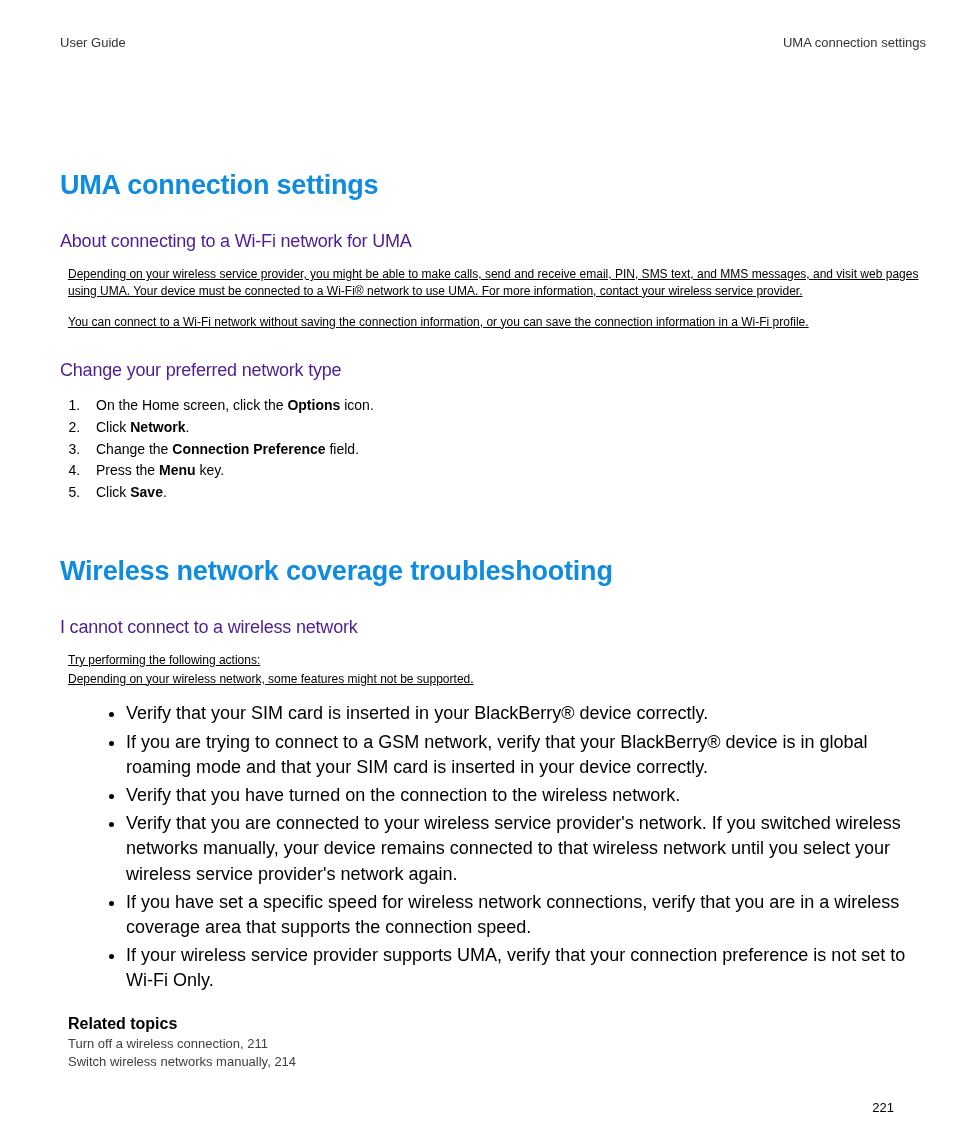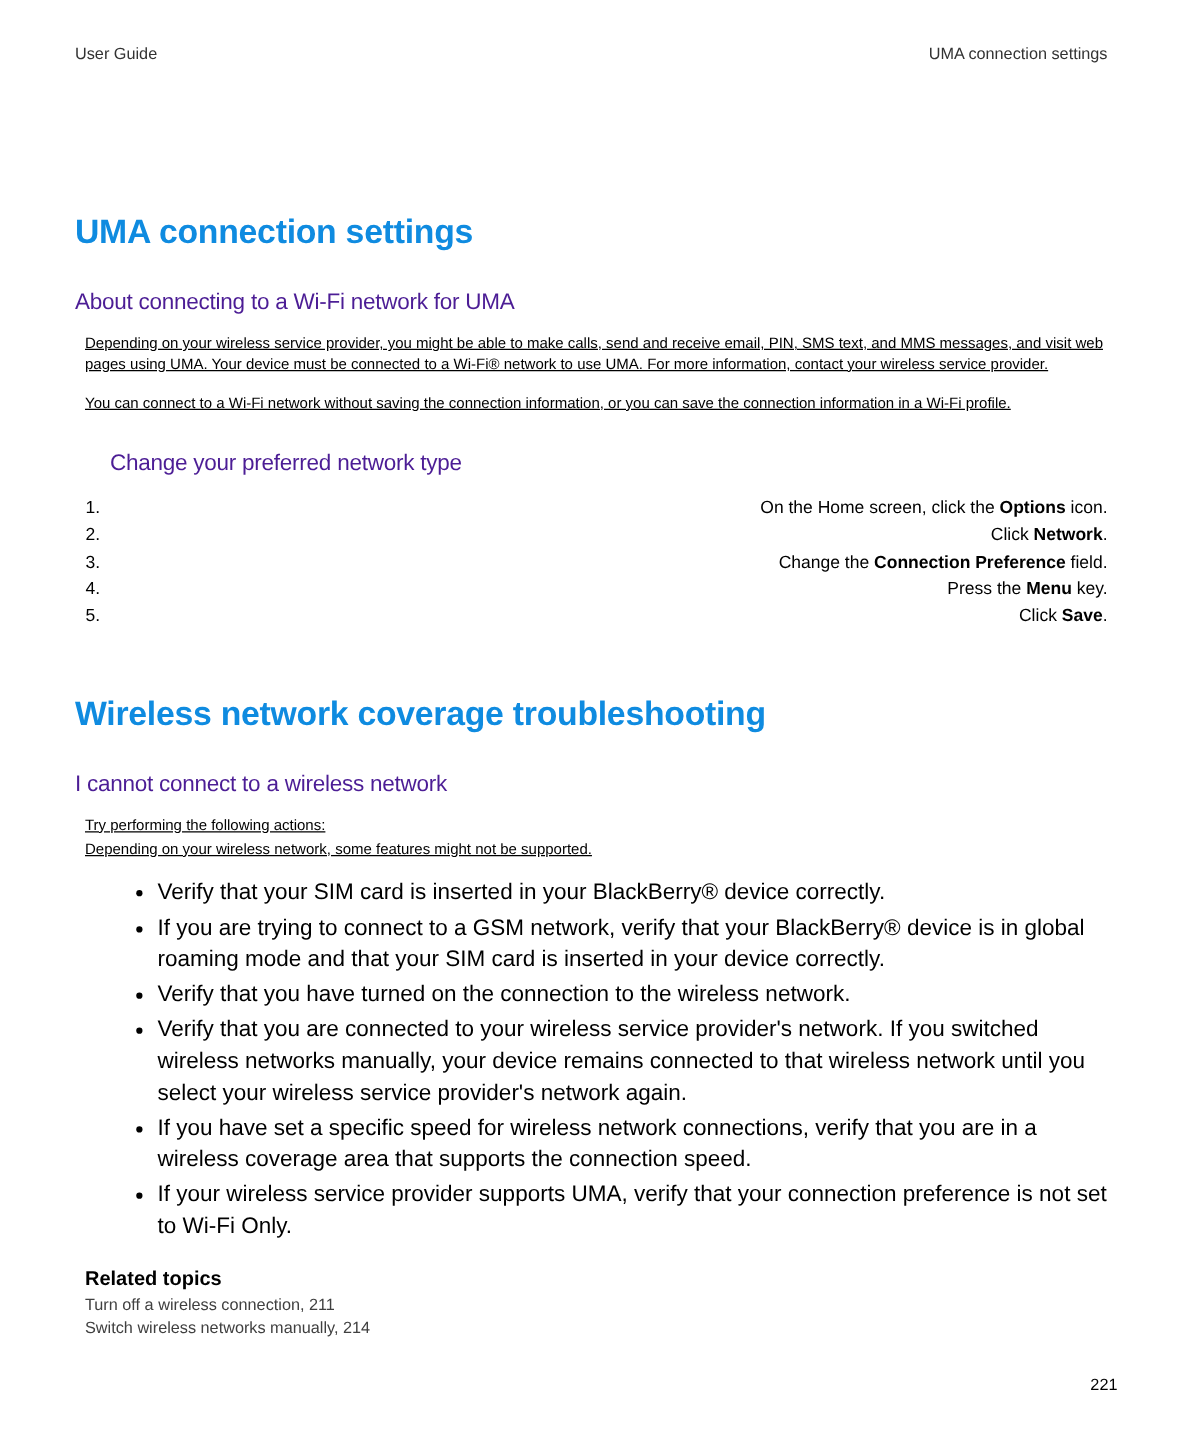--- a/index.html
+++ b/index.html
@@ -6,21 +6,21 @@
     margin: 0;
     padding: 0;
     background: #ffffff;
     font-family: "Segoe UI", "Helvetica Neue", Arial, sans-serif;
     color: #000000;
   }
   .page {
     width: 954px;
     height: 1145px;
     box-sizing: border-box;
-    padding: 35px 68px 30px 60px;
+    padding: 35px 28px 30px 60px;
     position: relative;
   }
   .header {
     display: flex;
     justify-content: space-between;
     font-size: 13px;
     color: #333;
     margin-bottom: 120px;
   }
   h1 {
@@ -32,38 +32,36 @@
   }
   h2 {
     color: #4c1d95;
     font-size: 18px;
     font-weight: 400;
     margin: 0 0 14px 0;
     letter-spacing: -0.2px;
   }
   .h2-gap {
     margin-top: 30px;
-    margin-left: 28px;
   }
   p.body {
     font-size: 12px;
     line-height: 1.4;
     margin: 0 0 14px 0;
     padding-left: 8px;
     text-decoration: underline;
   }
   ol.steps {
     font-size: 14px;
     line-height: 1.55;
     margin: 0 0 0 0;
     padding-left: 24px;
   }
   ol.steps li {
     padding-left: 12px;
-    text-align: right;
   }
   ul.bullets {
     font-size: 18px;
     line-height: 1.4;
     margin: 4px 0 0 0;
     padding-left: 66px;
   }
   ul.bullets li {
     margin-bottom: 3px;
   }

